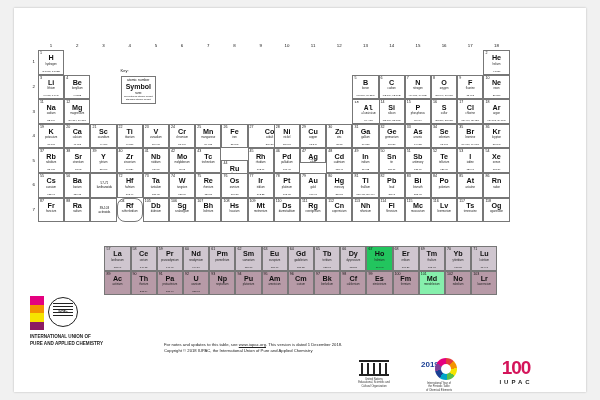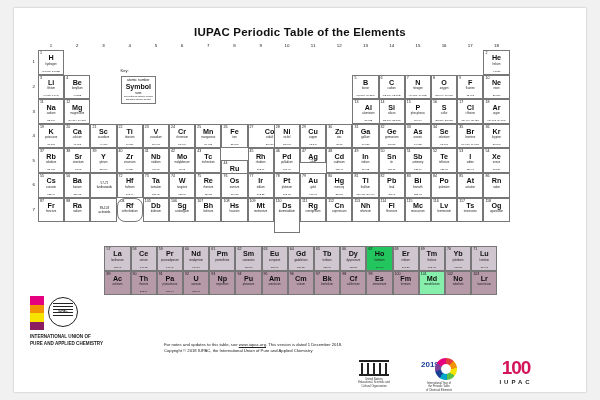--- a/index.html
+++ b/index.html
@@ -110,21 +110,20 @@
   #ann .iu{
     font-size:6px;font-weight:bold;color:#222;letter-spacing:3px;line-height:8px;
   }
 </style>
 </head>
 <body>
 
 <div id="page">
   <div id="sheet">
 
-    <div id="title">IUPAC Periodic Table of the Elements</div>
 
     <div id="grid">
         <div class="gnum" style="left: 3.1px; top: 7px;">1</div>
         <div class="gnum" style="left: 29.3px; top: 7px;">2</div>
         <div class="gnum" style="left: 55.5px; top: 7px;">3</div>
         <div class="gnum" style="left: 81.7px; top: 7px;">4</div>
         <div class="gnum" style="left: 107.9px; top: 7px;">5</div>
         <div class="gnum" style="left: 134.1px; top: 7px;">6</div>
         <div class="gnum" style="left: 160.3px; top: 7px;">7</div>
         <div class="gnum" style="left: 186.5px; top: 7px;">8</div>
@@ -210,21 +209,21 @@
           <span class="sym">Na</span>
           <span class="nm">sodium</span>
           <span class="w">22.990</span>
         </div>
         <div class="cell" style="left: 26.2px; top: 63.2px; width: 26.2px; height: 24.6px;">
           <span class="num">12</span>
           <span class="sym">Mg</span>
           <span class="nm">magnesium</span>
           <span class="w">[24.304, 24.307]</span>
         </div>
-        <div class="cell" style="left: 314.4px; top: 63.2px; width: 32px; height: 24.6px;">
+        <div class="cell" style="left: 314.4px; top: 63.2px; width: 32px; height: 24.6px; font-family: Liberation Mono, monospace;">
           <span class="num">13</span>
           <span class="sym">Al</span>
           <span class="nm">aluminium</span>
           <span class="w">26.982</span>
         </div>
         <div class="cell" style="left: 340.6px; top: 63.2px; width: 26.2px; height: 24.6px;">
           <span class="num">14</span>
           <span class="sym">Si</span>
           <span class="nm">silicon</span>
           <span class="w">[28.084, 28.086]</span>
@@ -612,21 +611,21 @@
           <span class="sym">Hs</span>
           <span class="nm">hassium</span>
           <span class="w"></span>
         </div>
         <div class="cell" style="left: 209.6px; top: 161.6px; width: 26.2px; height: 24.6px;">
           <span class="num">109</span>
           <span class="sym">Mt</span>
           <span class="nm">meitnerium</span>
           <span class="w"></span>
         </div>
-        <div class="cell" style="left: 235.8px; top: 161.6px; width: 26.2px; height: 35px;">
+        <div class="cell" style="left: 235.8px; top: 161.6px; width: 26.2px; height: 24px;">
           <span class="num">110</span>
           <span class="sym">Ds</span>
           <span class="nm">darmstadtium</span>
           <span class="w"></span>
         </div>
         <div class="cell" style="left: 262px; top: 161.6px; width: 26.2px; height: 24.6px;">
           <span class="num">111</span>
           <span class="sym">Rg</span>
           <span class="nm">roentgenium</span>
           <span class="w"></span>

